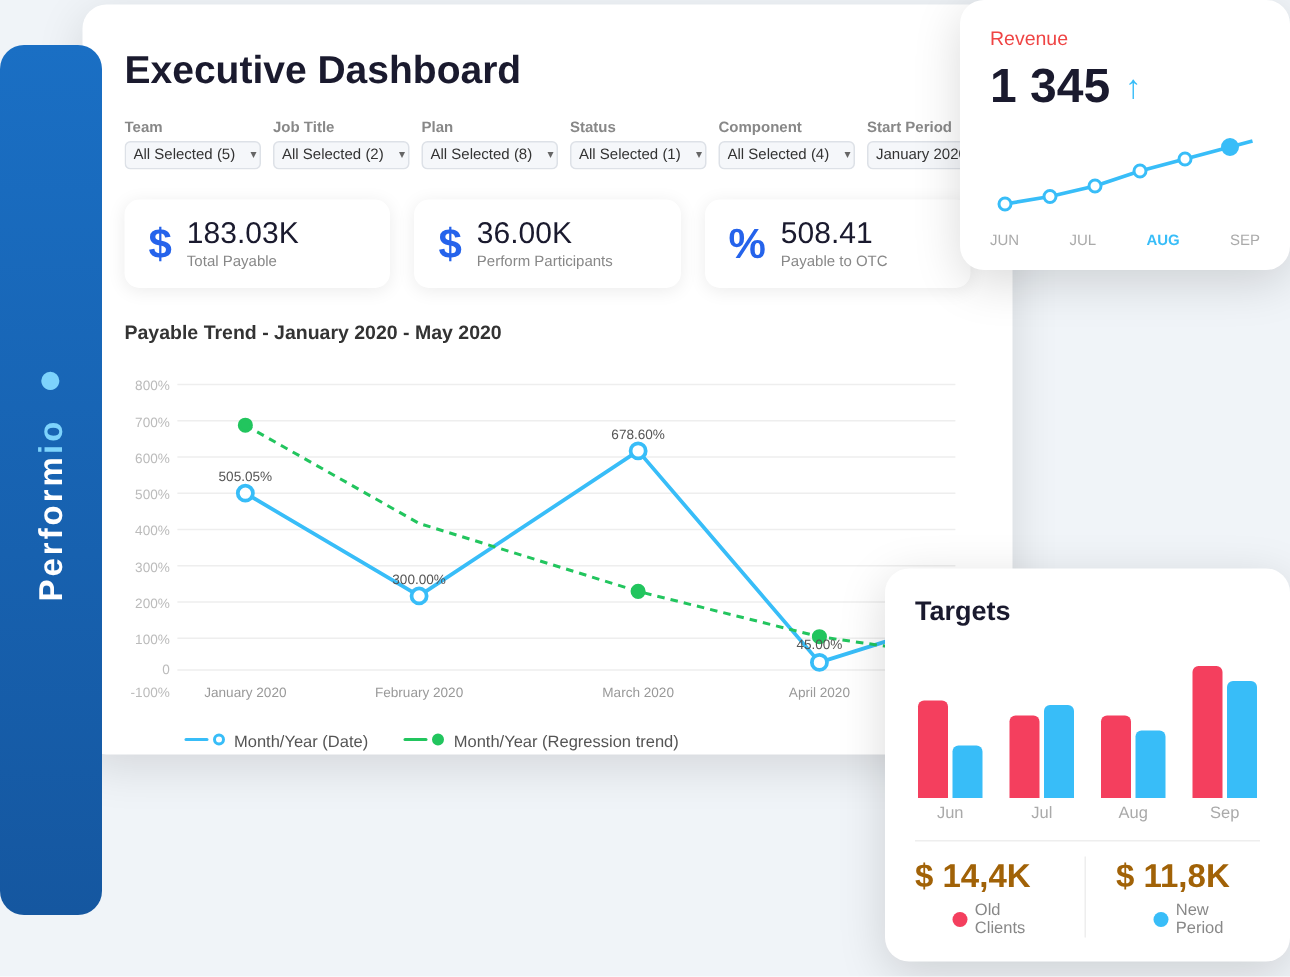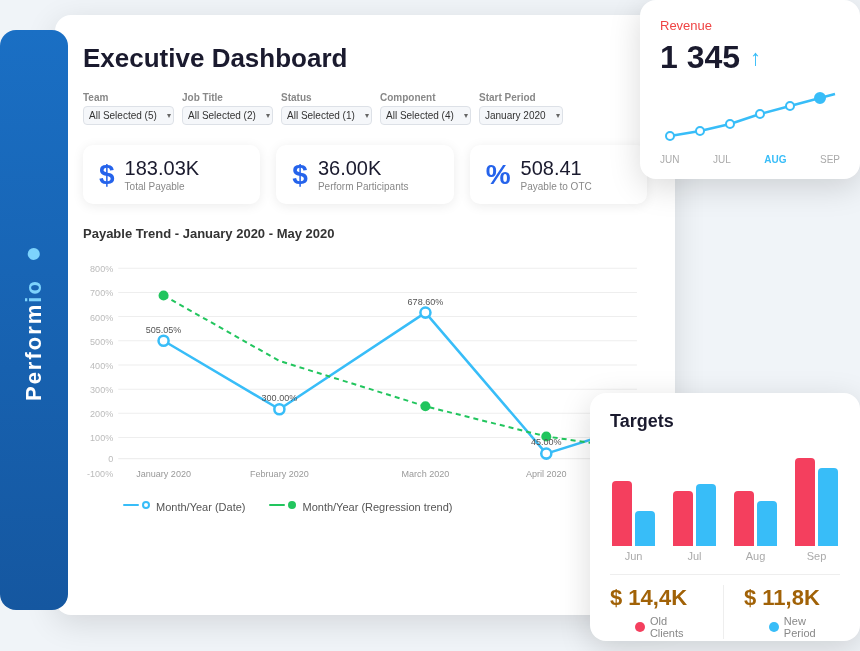--- a/index.html
+++ b/index.html
@@ -40,23 +40,23 @@
       color: #fff;
     }
     .sidebar-logo .accent {
       color: #7dd3fc;
     }
 
     
     .main-card {
       position: absolute;
       left: 55px;
-      top: 15px;
+      top: 3px;
       width: 620px;
-      height: 600px;
+      height: 500px;
       background: white;
       border-radius: 16px;
       box-shadow: 0 8px 32px rgba(0,0,0,0.12);
       padding: 28px 28px 20px 28px;
       z-index: 1;
       overflow: hidden;
     }
 
     .dashboard-title {
       font-size: 26px;
@@ -247,21 +247,21 @@
 
     
     .targets-card {
       position: absolute;
       right: 0;
       bottom: 10px;
       width: 270px;
       background: white;
       border-radius: 16px;
       box-shadow: 0 8px 32px rgba(0,0,0,0.15);
-      padding: 18px 20px 2px 20px;
+      padding: 18px 20px 16px 20px;
       z-index: 10;
     }
     .targets-title {
       font-size: 18px;
       font-weight: 700;
       color: #1a1a2e;
       margin-bottom: 14px;
     }
     .bar {
       width: 20px;
@@ -331,20 +331,28 @@
         <select class="filter-select">
           <option>All Selected (5)</option>
         </select>
       </div>
     </div>
     <div class="filter-item">
       <span class="filter-label">Job Title</span>
       <div class="filter-wrapper">
         <select class="filter-select">
           <option>All Selected (2)</option>
+        </select>
+      </div>
+    </div>
+    <div class="filter-item">
+      <span class="filter-label">Plan</span>
+      <div class="filter-wrapper">
+        <select class="filter-select">
+          <option>All Selected (8)</option>
         </select>
       </div>
     </div>
     <div class="filter-item">
       <span class="filter-label">Status</span>
       <div class="filter-wrapper">
         <select class="filter-select">
           <option>All Selected (1)</option>
         </select>
       </div>

